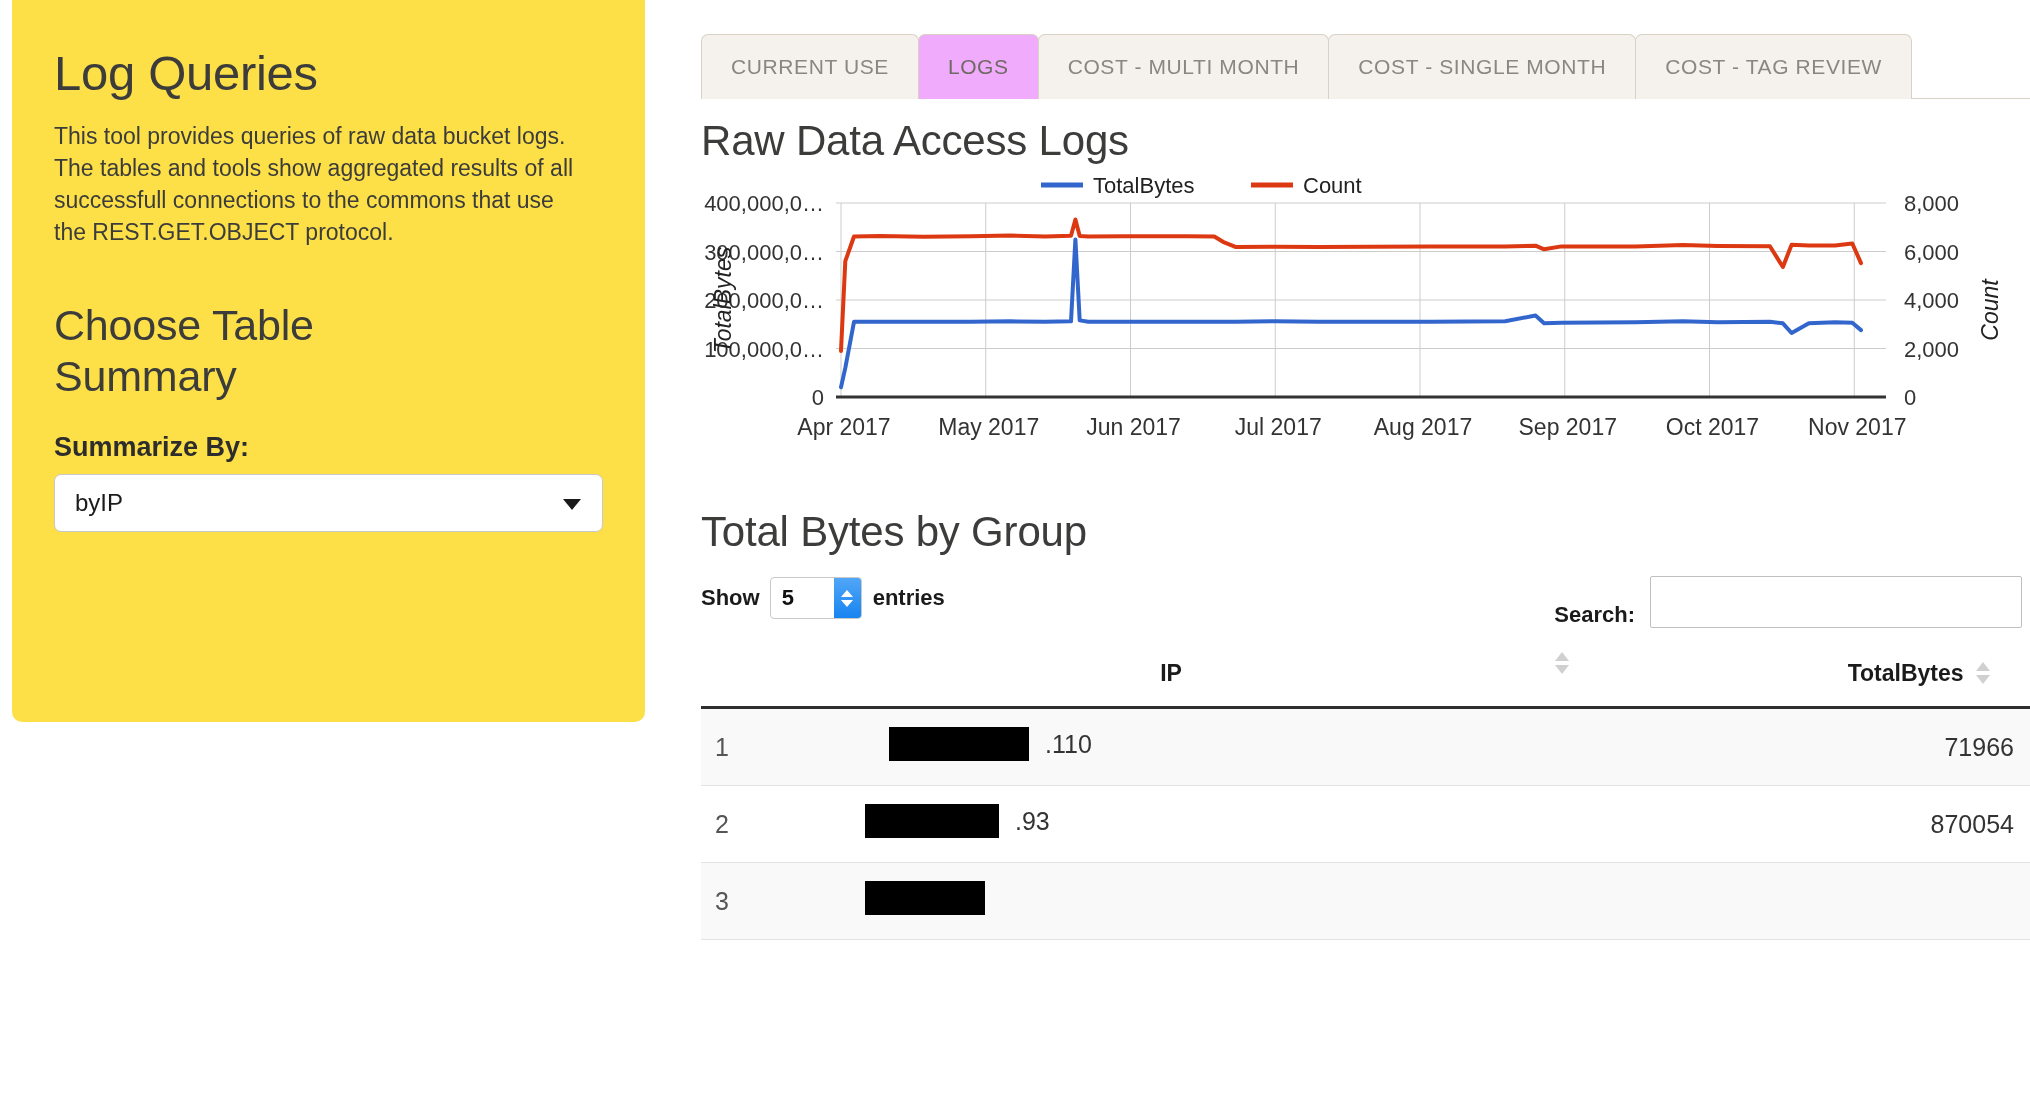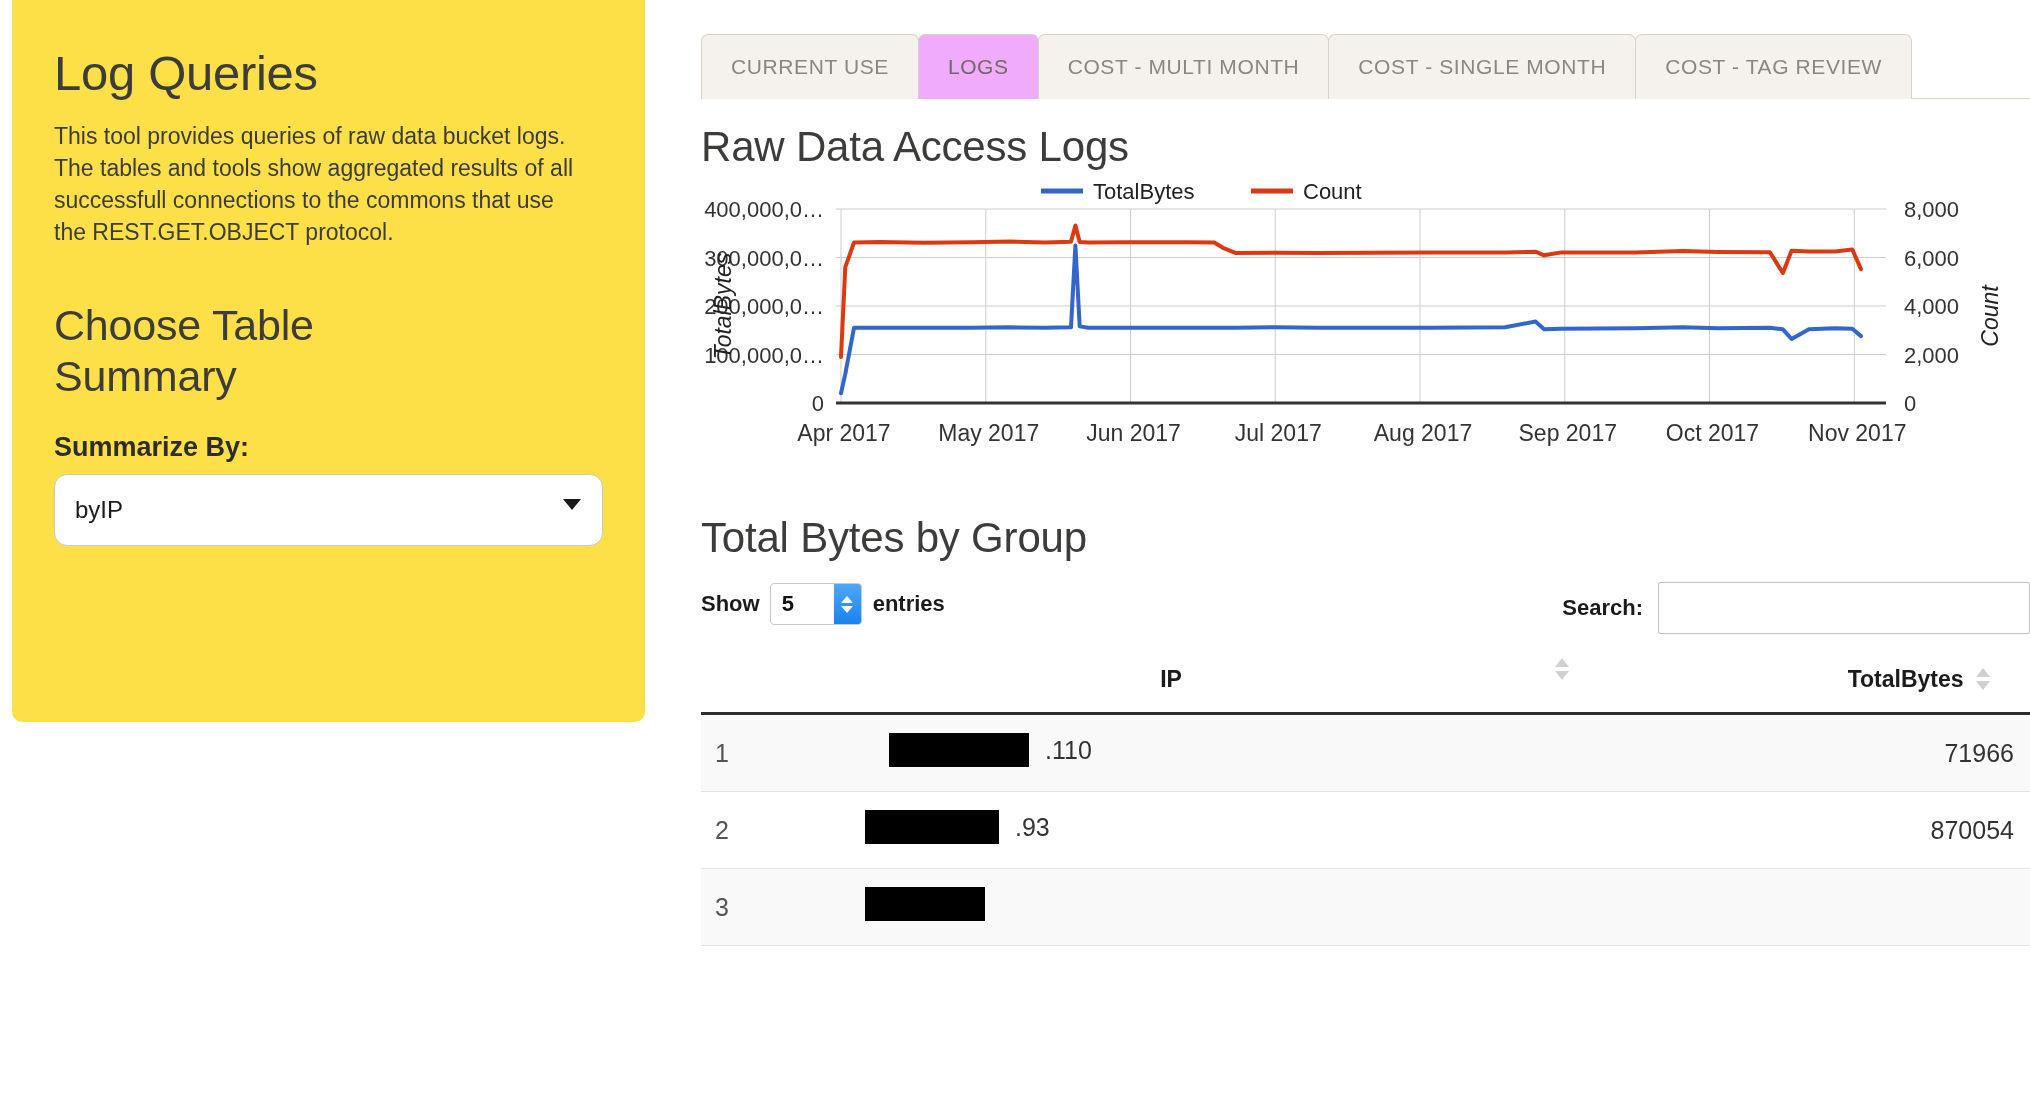--- a/index.html
+++ b/index.html
@@ -65,24 +65,24 @@
   }
   #sidebar .select-wrap {
     position: relative;
     width: 549px;
     height: 58px;
   }
   #sidebar select.styled-select {
     appearance: none;
     -webkit-appearance: none;
     width: 549px;
-    height: 72px;
+    height: 58px;
     background: #ffffff;
     border: 1px solid #c8c8c8;
-    border-radius: 13px;
+    border-radius: 7px;
     padding: 0 46px 0 20px;
     font-family: "Liberation Sans", sans-serif;
     font-size: 24px;
     color: #1b1b1b;
     line-height: 56px;
     cursor: pointer;
     outline: none;
   }
   #sidebar .select-arrow {
     position: absolute;
@@ -156,21 +156,21 @@
 
   
   h2.section-title {
     margin: 0;
     padding: 0 0 0 56px;
     font-size: 42px;
     font-weight: 400;
     color: #3c3c3b;
     letter-spacing: -0.2px;
   }
-  #chart-title { margin-top: 24px; }
+  #chart-title { margin-top: 18px; }
   #table-title { margin-top: 33px; }
 
   
   #chart-block {
     position: relative;
     margin-left: 56px;
     margin-top: 10px;
     width: 1320px;
     height: 300px;
   }
@@ -226,23 +226,23 @@
   .stepper-btns .arw {
     width: 0; height: 0;
     border-left: 6px solid transparent;
     border-right: 6px solid transparent;
   }
   .stepper-btns .up { border-bottom: 7px solid #ffffff; margin-bottom: 3px; }
   .stepper-btns .dn { border-top: 7px solid #ffffff; }
 
   .search-box {
     position: absolute;
-    right: 0; top: -1px;
-    display: flex;
-    align-items: center;
+    right: 8px; top: -1px;
+    display: flex;
+    align-items: flex-end;
   }
   .search-box .slabel {
     font-size: 22px;
     font-weight: 700;
     color: #1b1b1b;
     margin-right: 15px;
   }
   .search-box input {
     width: 372px;
     height: 52px;

